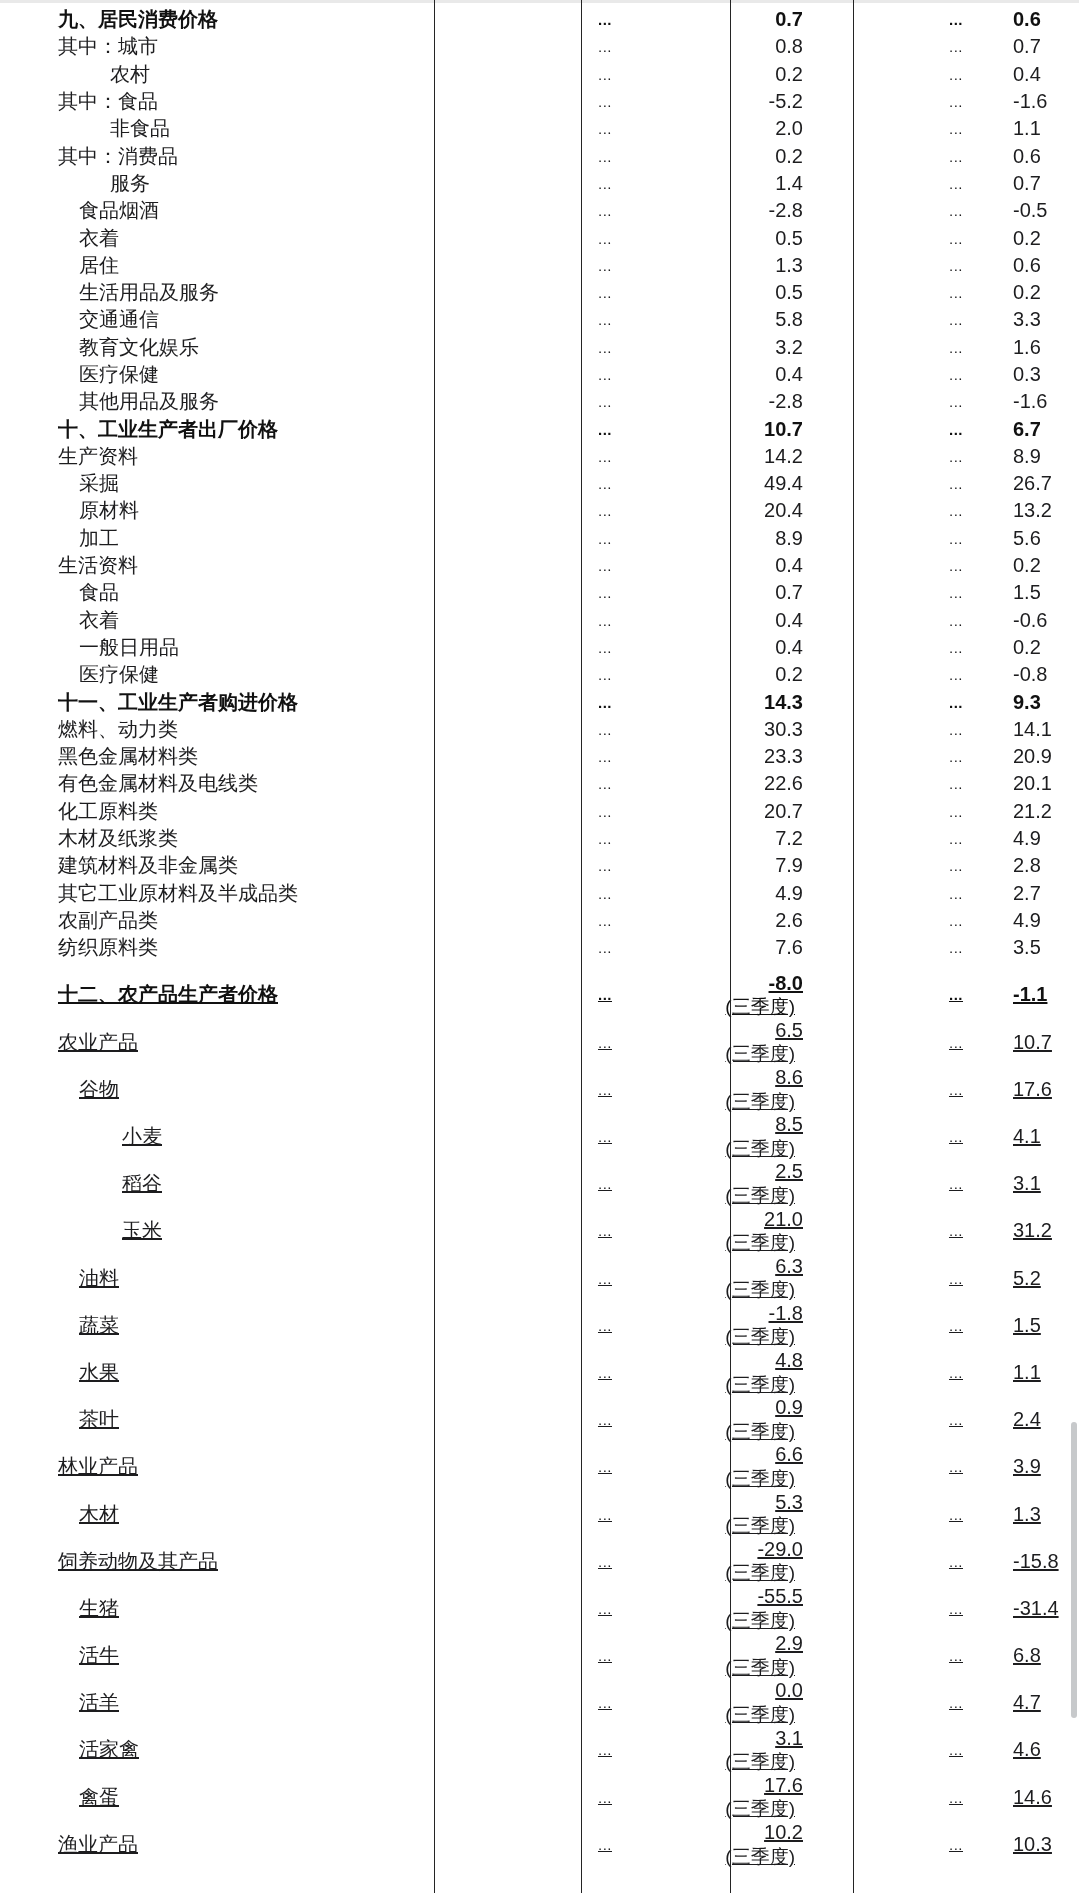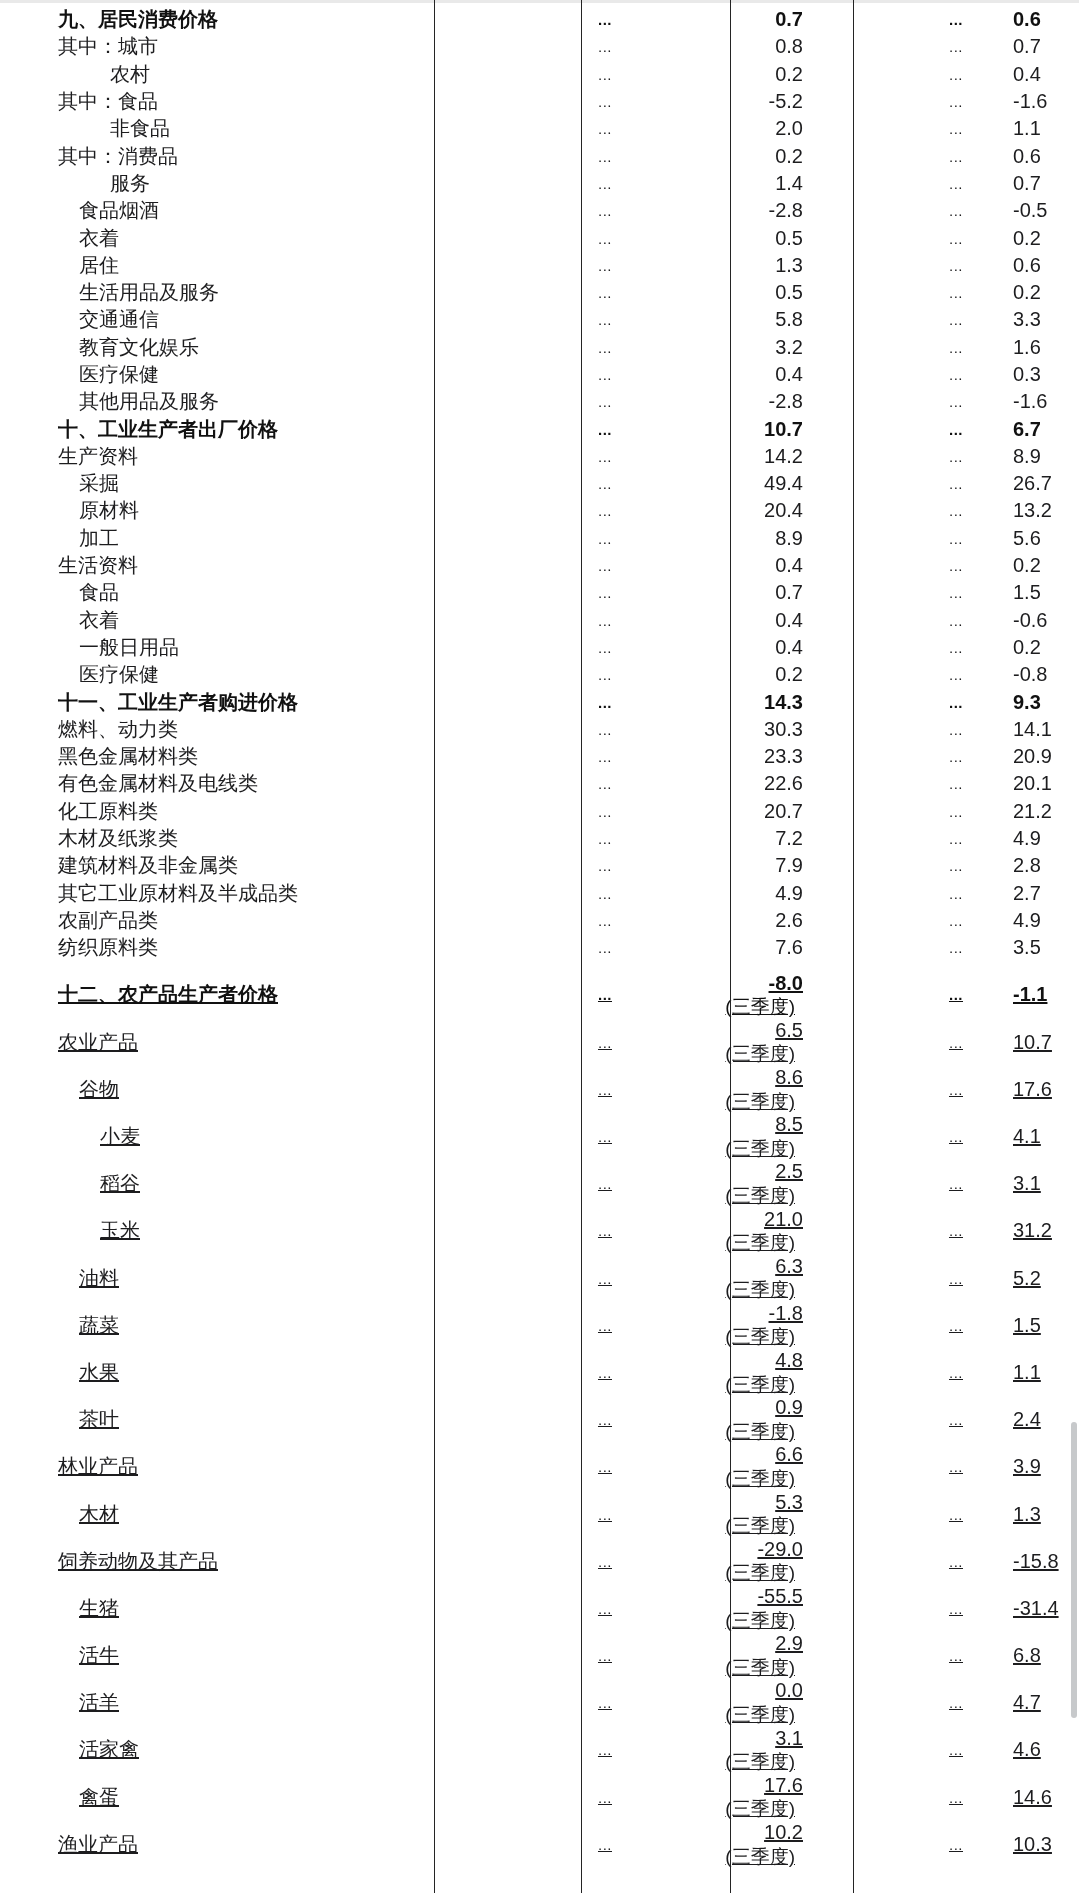--- a/index.html
+++ b/index.html
@@ -23,21 +23,21 @@
     grid-template-columns:434px 147px 149px 123px 226px;
     align-items:center;
     gap:40px;
   }
   .row.s1{height:27.3px;}
   .row.s2{height:47.2px;text-decoration:underline;}
   .sec2-gap{height:10px;}
   .row.bold{font-weight:700;color:#111;}
   .c-label{padding-left:58px;font-size:20px;white-space:nowrap;overflow:hidden;}
   .c-label.ind1{padding-left:79px;}
-  .c-label.ind2{padding-left:100px;}
+  .c-label.ind2{padding-left:100px;margin-left:22px;}
   .c-label.ind3{padding-left:110px;}
   .c-dots{text-align:right;padding-right:9px;font-size:15px;letter-spacing:0.5px;line-height:1;}
   .c-dots.d2{padding-right:10px;}
   .c-v1{text-align:right;padding-right:7px;font-size:20px;}
   .c-v2{padding-right:32px;font-size:20px;}
   .row.s2 .c-v1{display:flex;flex-direction:column;justify-content:center;}
   .row.s2 .c-v1 .num{line-height:23.6px;}
   .row.s2 .c-v1 .note{line-height:23.2px;font-size:19px;padding-right:8px;font-weight:400;margin-left:10px;}
   .scrollbar{
     position:absolute;right:2px;top:1422px;width:6px;height:296px;

